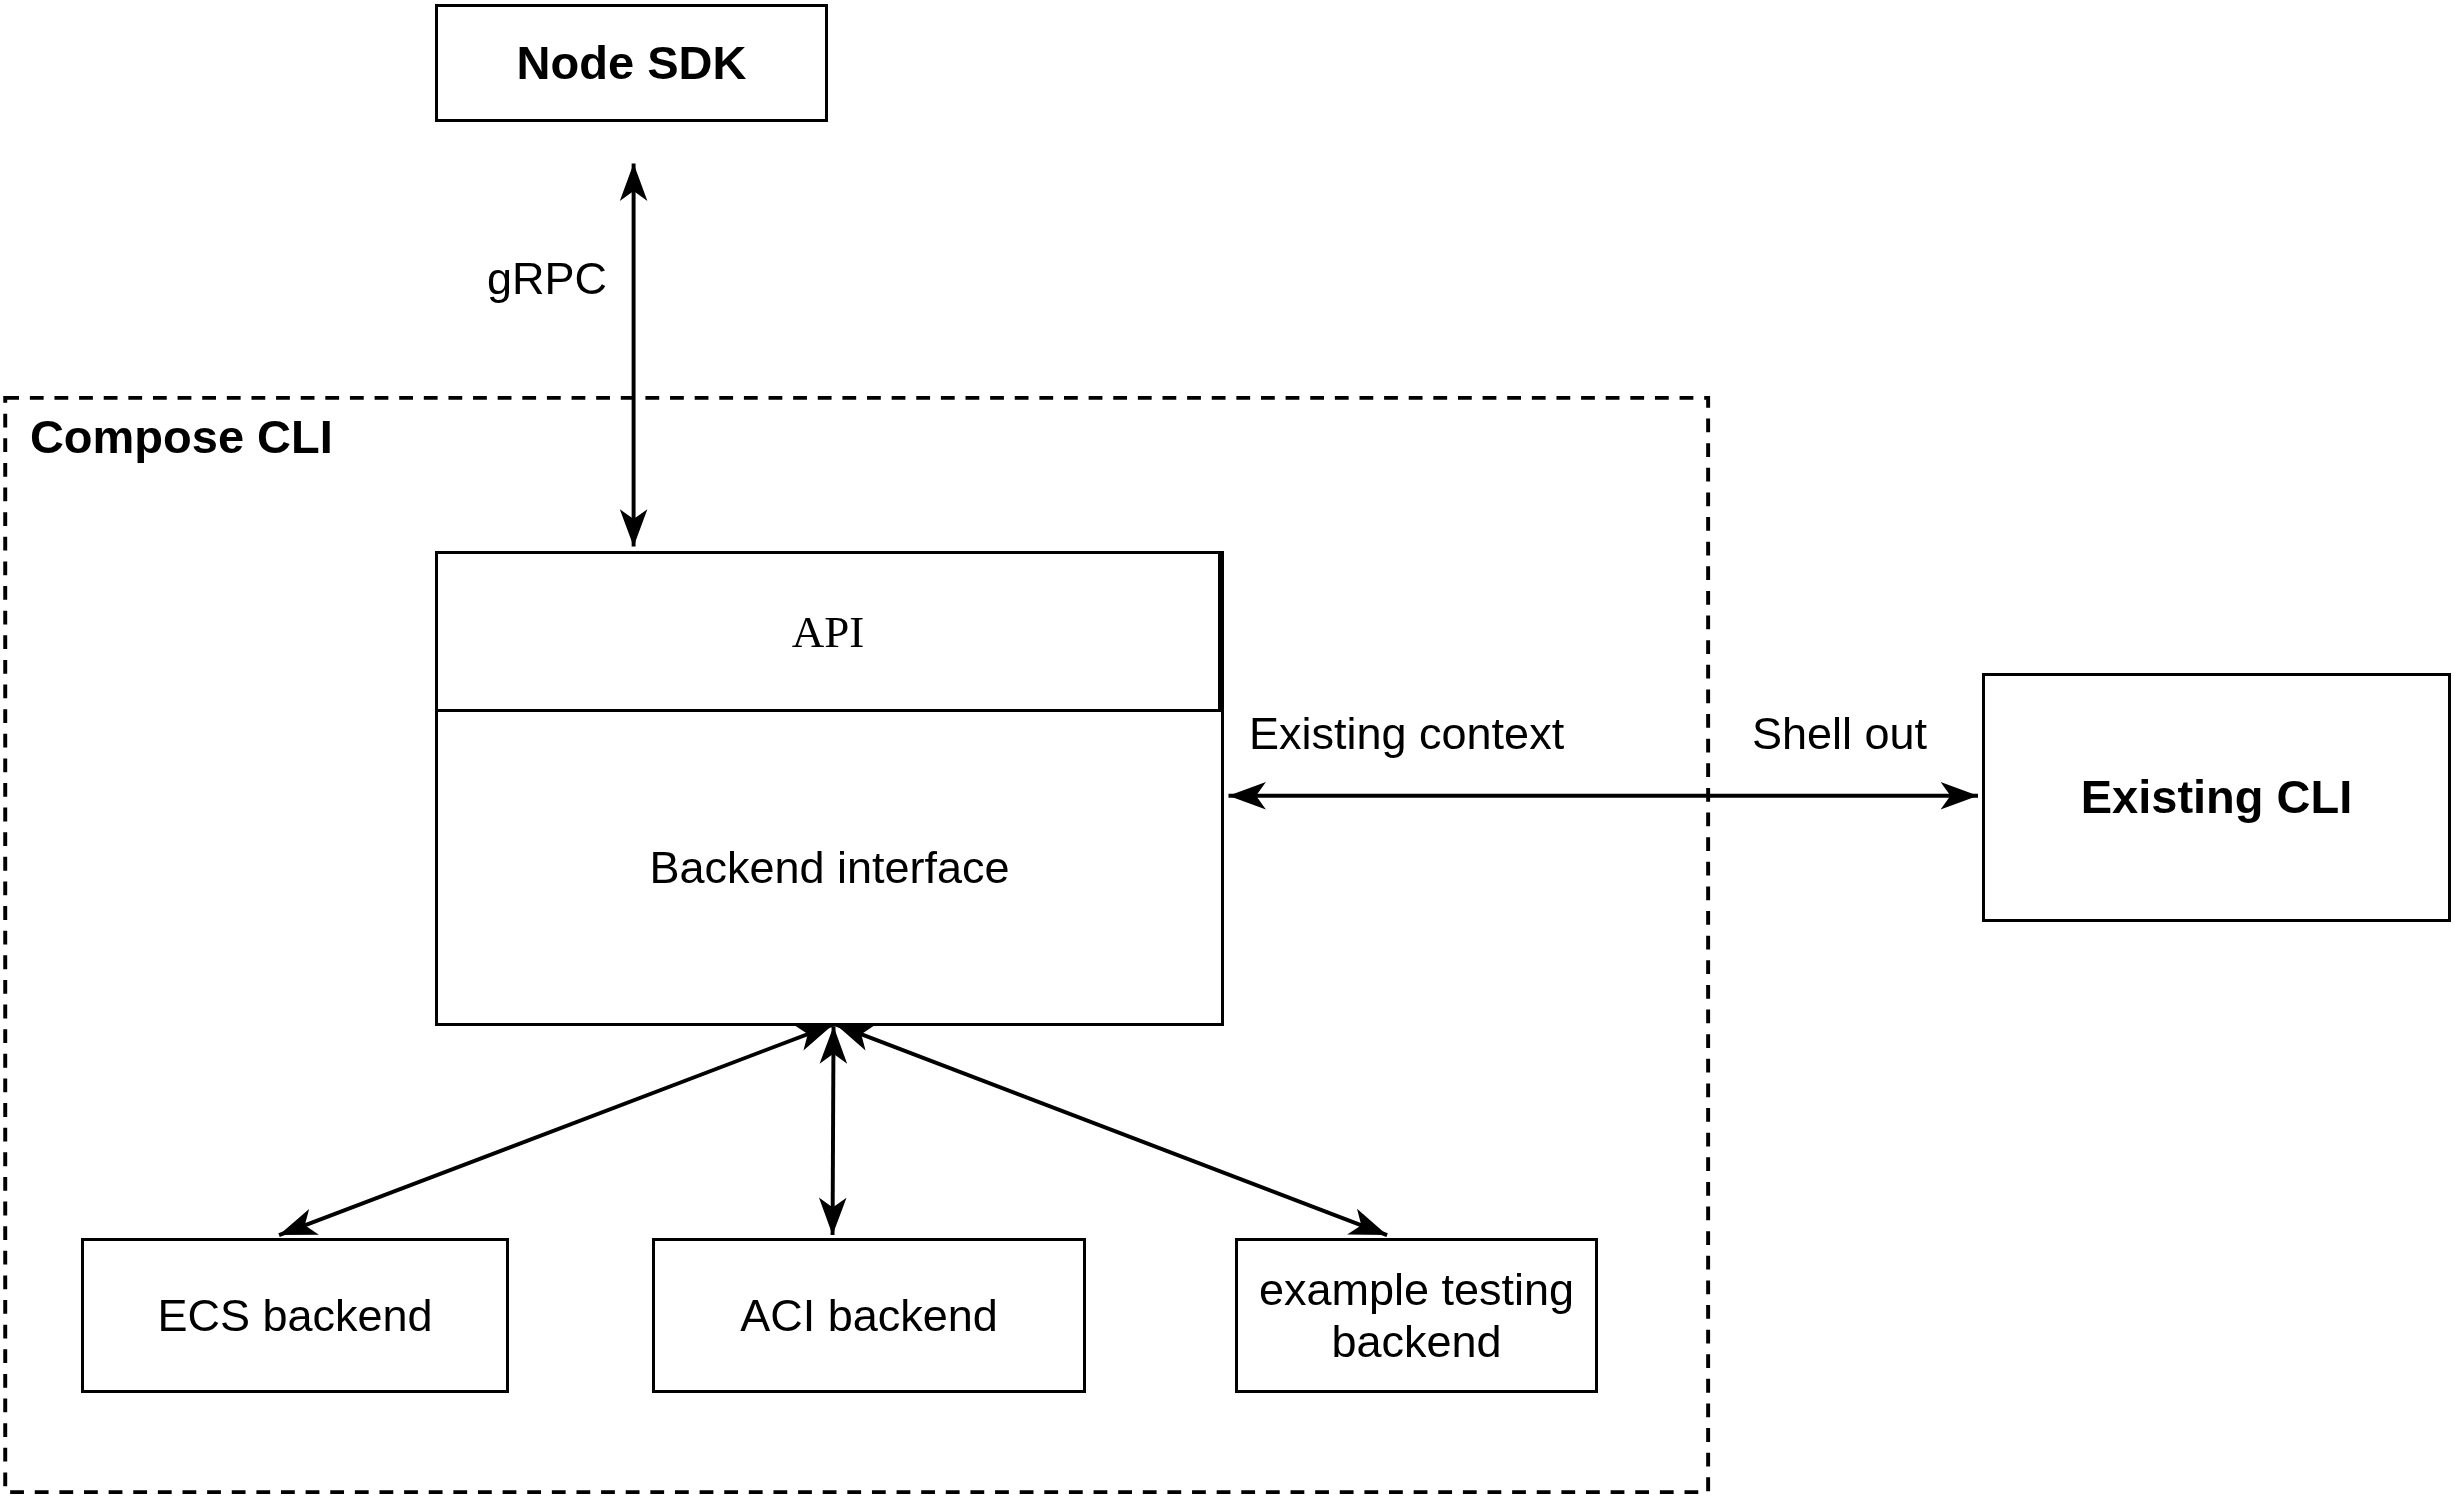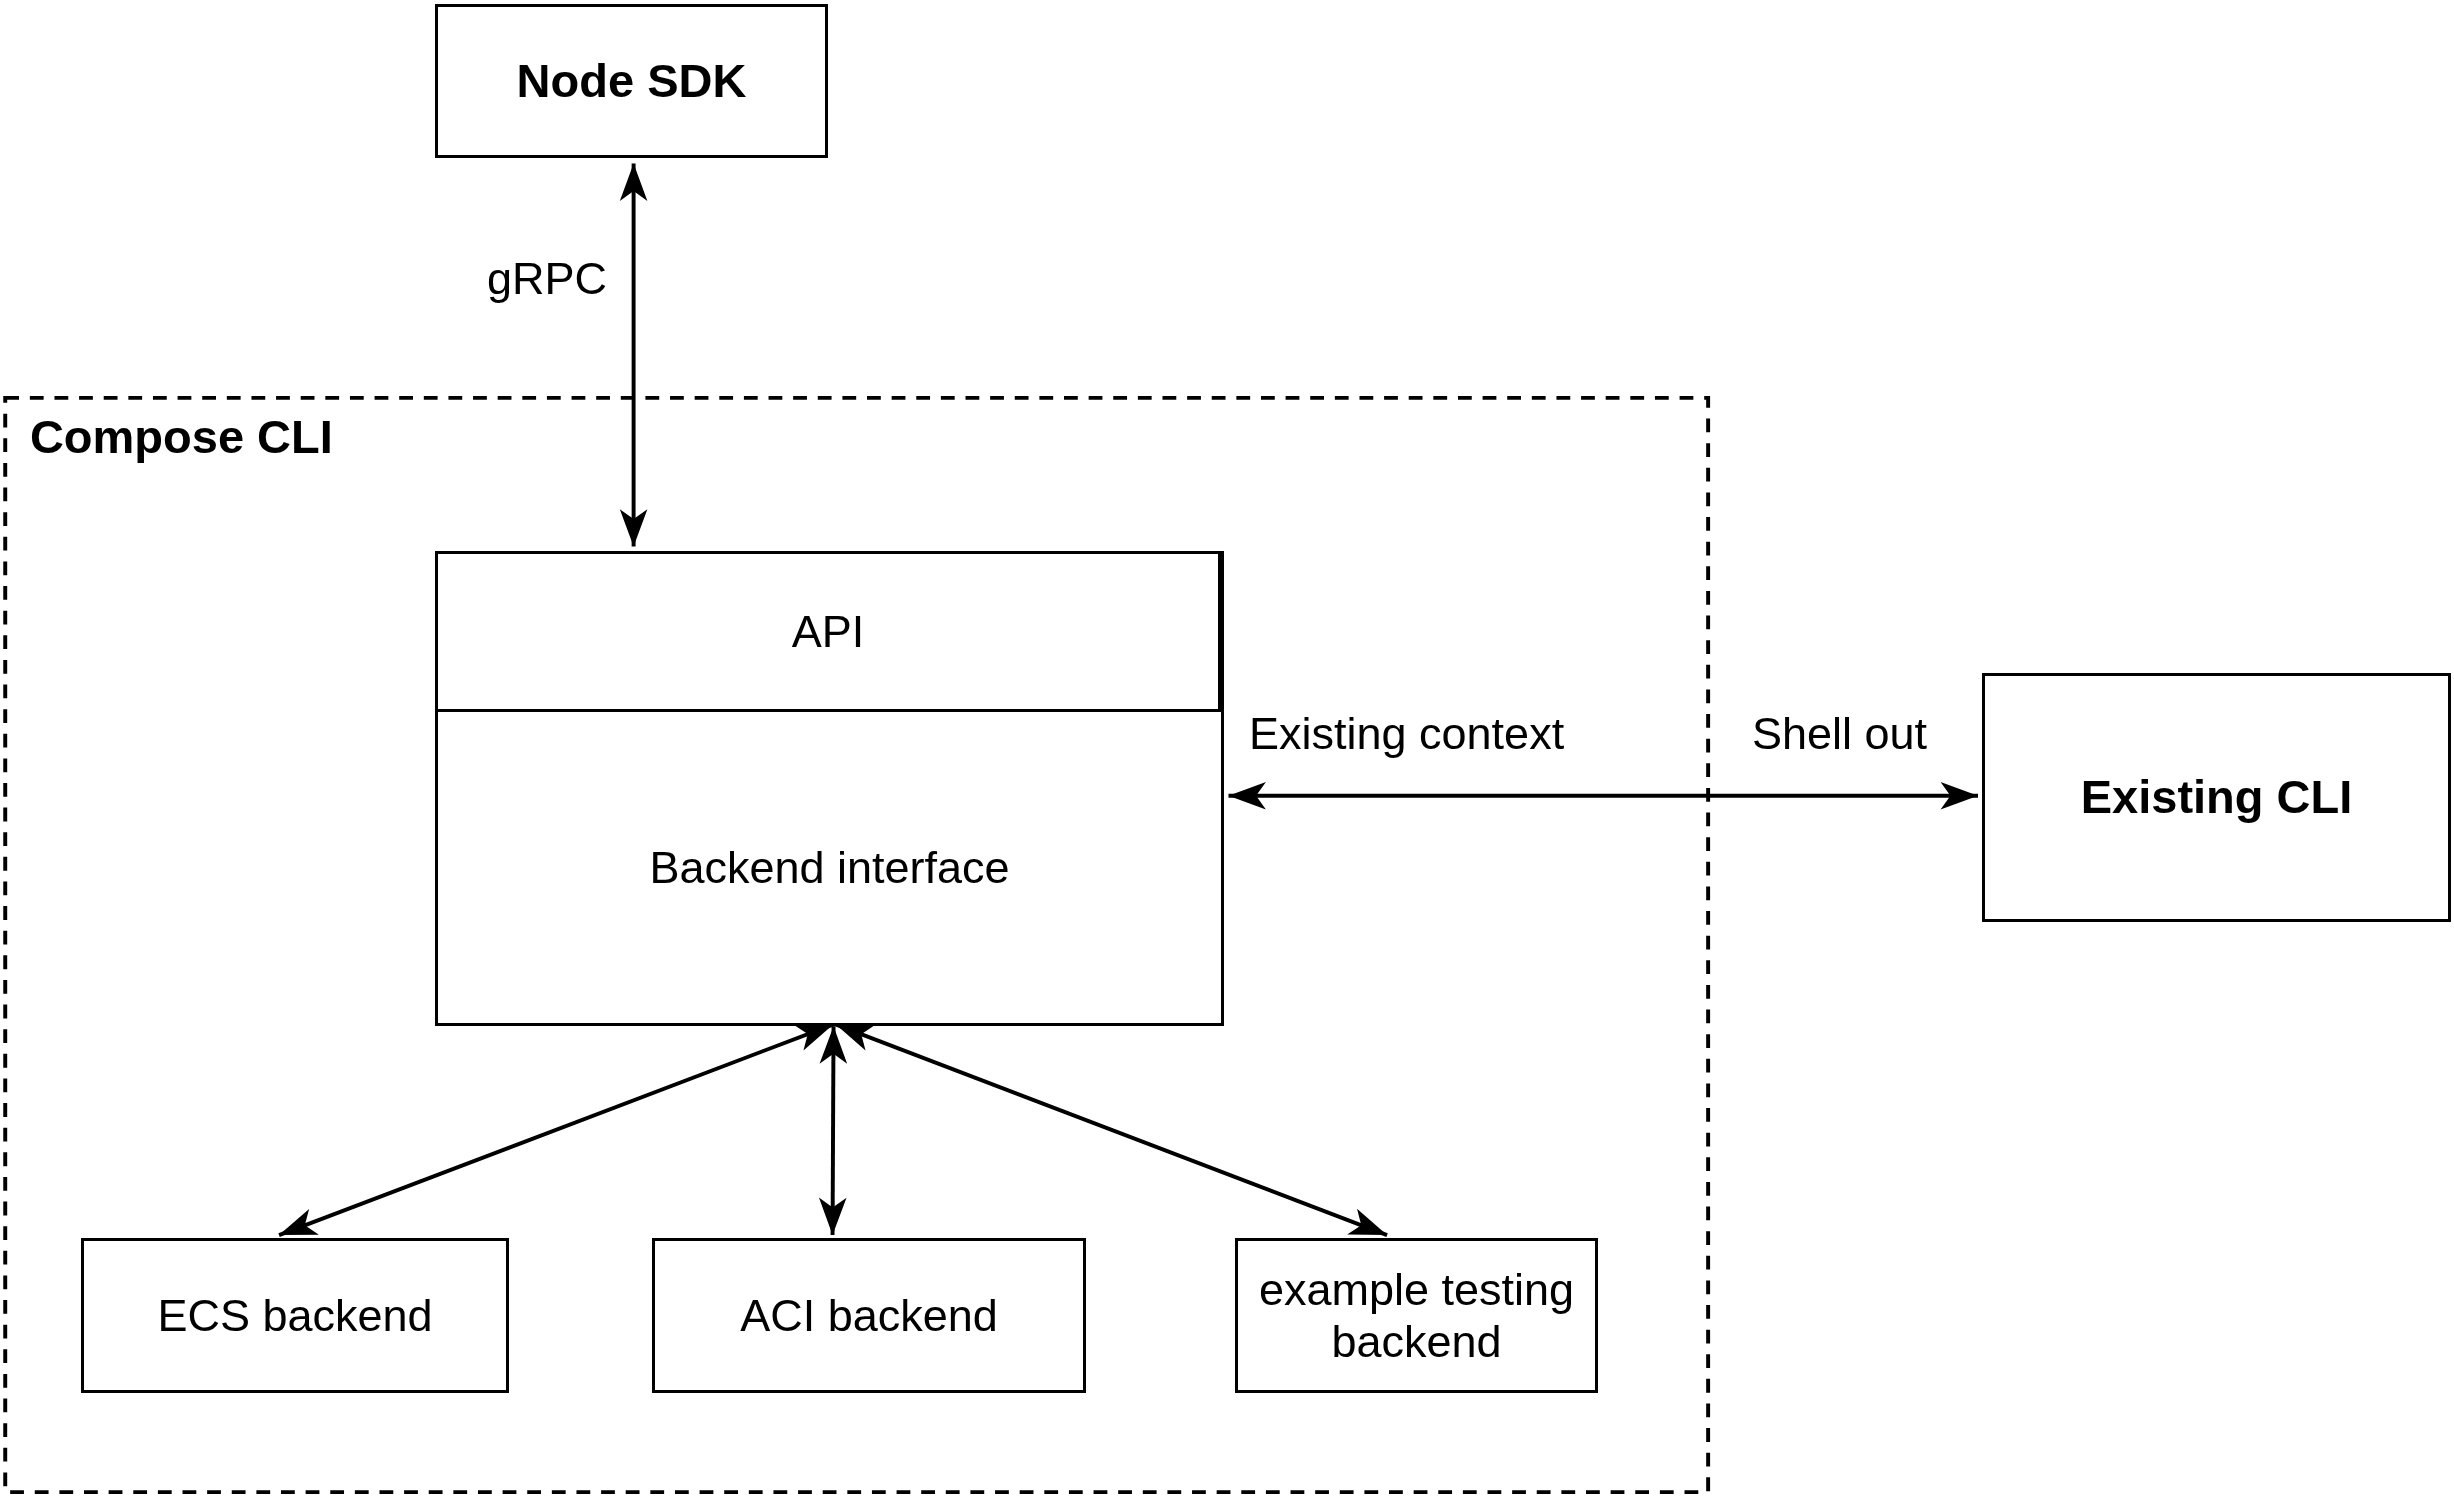--- a/index.html
+++ b/index.html
@@ -29,21 +29,21 @@
     background: #ffffff;
     display: flex;
     align-items: center;
     justify-content: center;
     text-align: center;
     font-size: 45px;
     line-height: 1.15;
   }
   .node.bold { font-weight: bold; font-size: 47px; }
 
-  .node-sdk       { left: 435px;  top: 3.9px;    width: 393px; height: 154px; }
+  .node-sdk       { left: 435px;  top: 3.9px;    width: 393px; height: 118px; }
   .existing-cli   { left: 1982px; top: 673px;  width: 469px; height: 249px; }
   .ecs-backend    { left: 81px;   top: 1238px; width: 428px; height: 155px; }
   .aci-backend    { left: 652px;  top: 1238px; width: 434px; height: 155px; }
   .example-backend{ left: 1235px; top: 1238px; width: 363px; height: 155px; padding: 0 16px; }
 
   
   .stack {
     position: absolute;
     left: 435px; top: 551px;
     width: 789px; height: 475px;
@@ -62,21 +62,21 @@
   .stack-row.r2 { height: 159px; border-top: 3.9px solid #000000; }
   .stack-row.r3 { flex: 1; border-top: 3.9px solid #000000; }
   .cell {
     box-sizing: border-box;
     display: flex;
     align-items: center;
     justify-content: center;
     font-size: 45px;
     flex: 1;
   }
-  .cell.api { border-right: 3.9px solid #000000; }
+  .cell.api { border-right: 3.9px solid #000000; font-family: Liberation Serif, serif; }
 
   .edge-label {
     position: absolute;
     font-size: 45px;
     line-height: 1.1;
     white-space: nowrap;
     color: #000000;
   }
   .grpc-label             { left: 487px;  top: 254px; }
   .existing-context-label { left: 1249px; top: 709px; }

